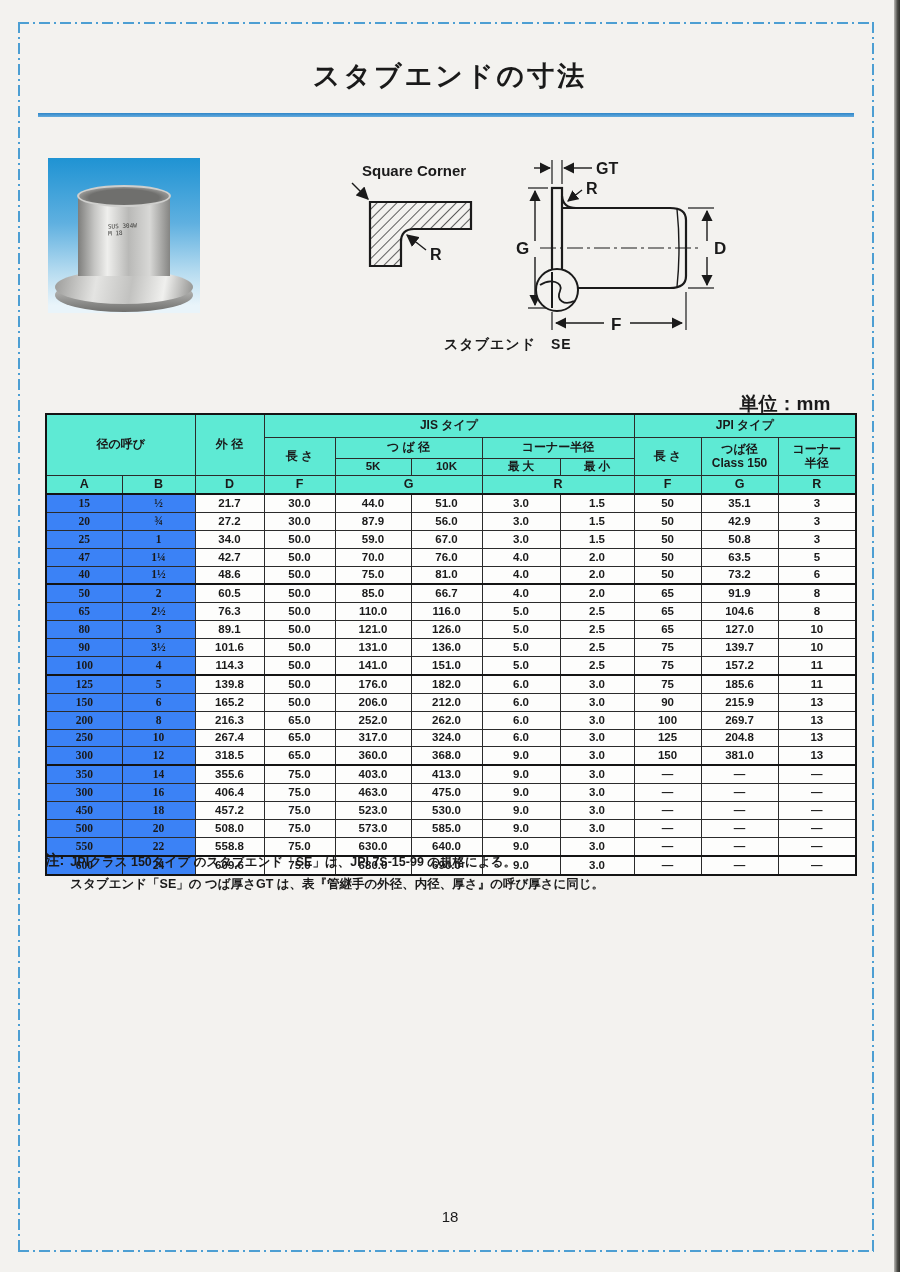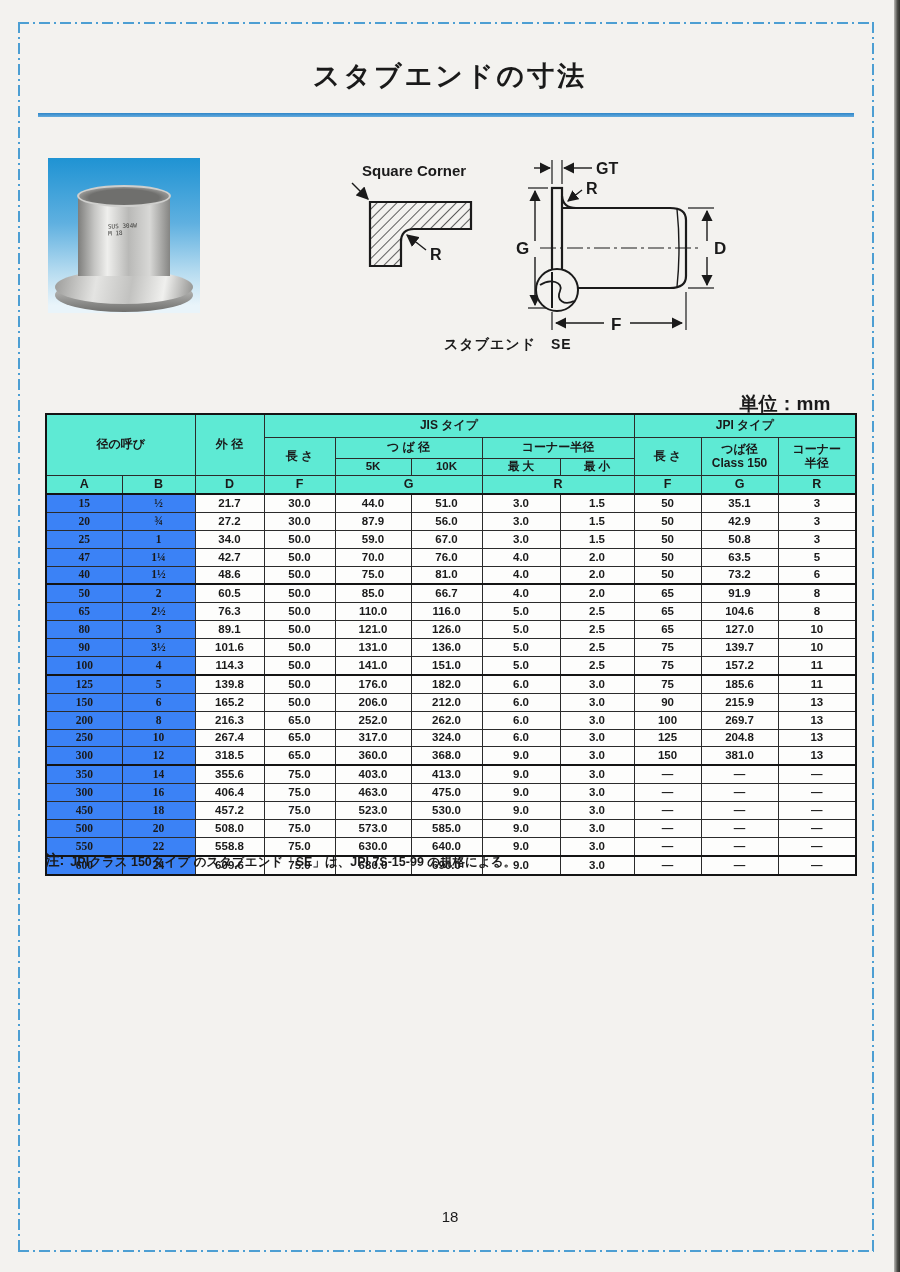--- a/index.html
+++ b/index.html
@@ -476,17 +476,18 @@
           <td>—</td>
           <td>—</td>
         </tr>
       </tbody>
   </table>
 
   <div class="notes">
     <span class="note-prefix">注:</span>
     <div class="note-lines">
       <div>JPIクラス 150タイプ のスタブエンド「SE」は、JPI 7S-15-99 の規格による。</div>
+      <div>スタブエンド「SE」の つば厚さGT は、表『管継手の外径、内径、厚さ』の呼び厚さに同じ。</div>
     </div>
   </div>
 
   <div class="page-number">18</div>
 </div>
 
 </body></html>

